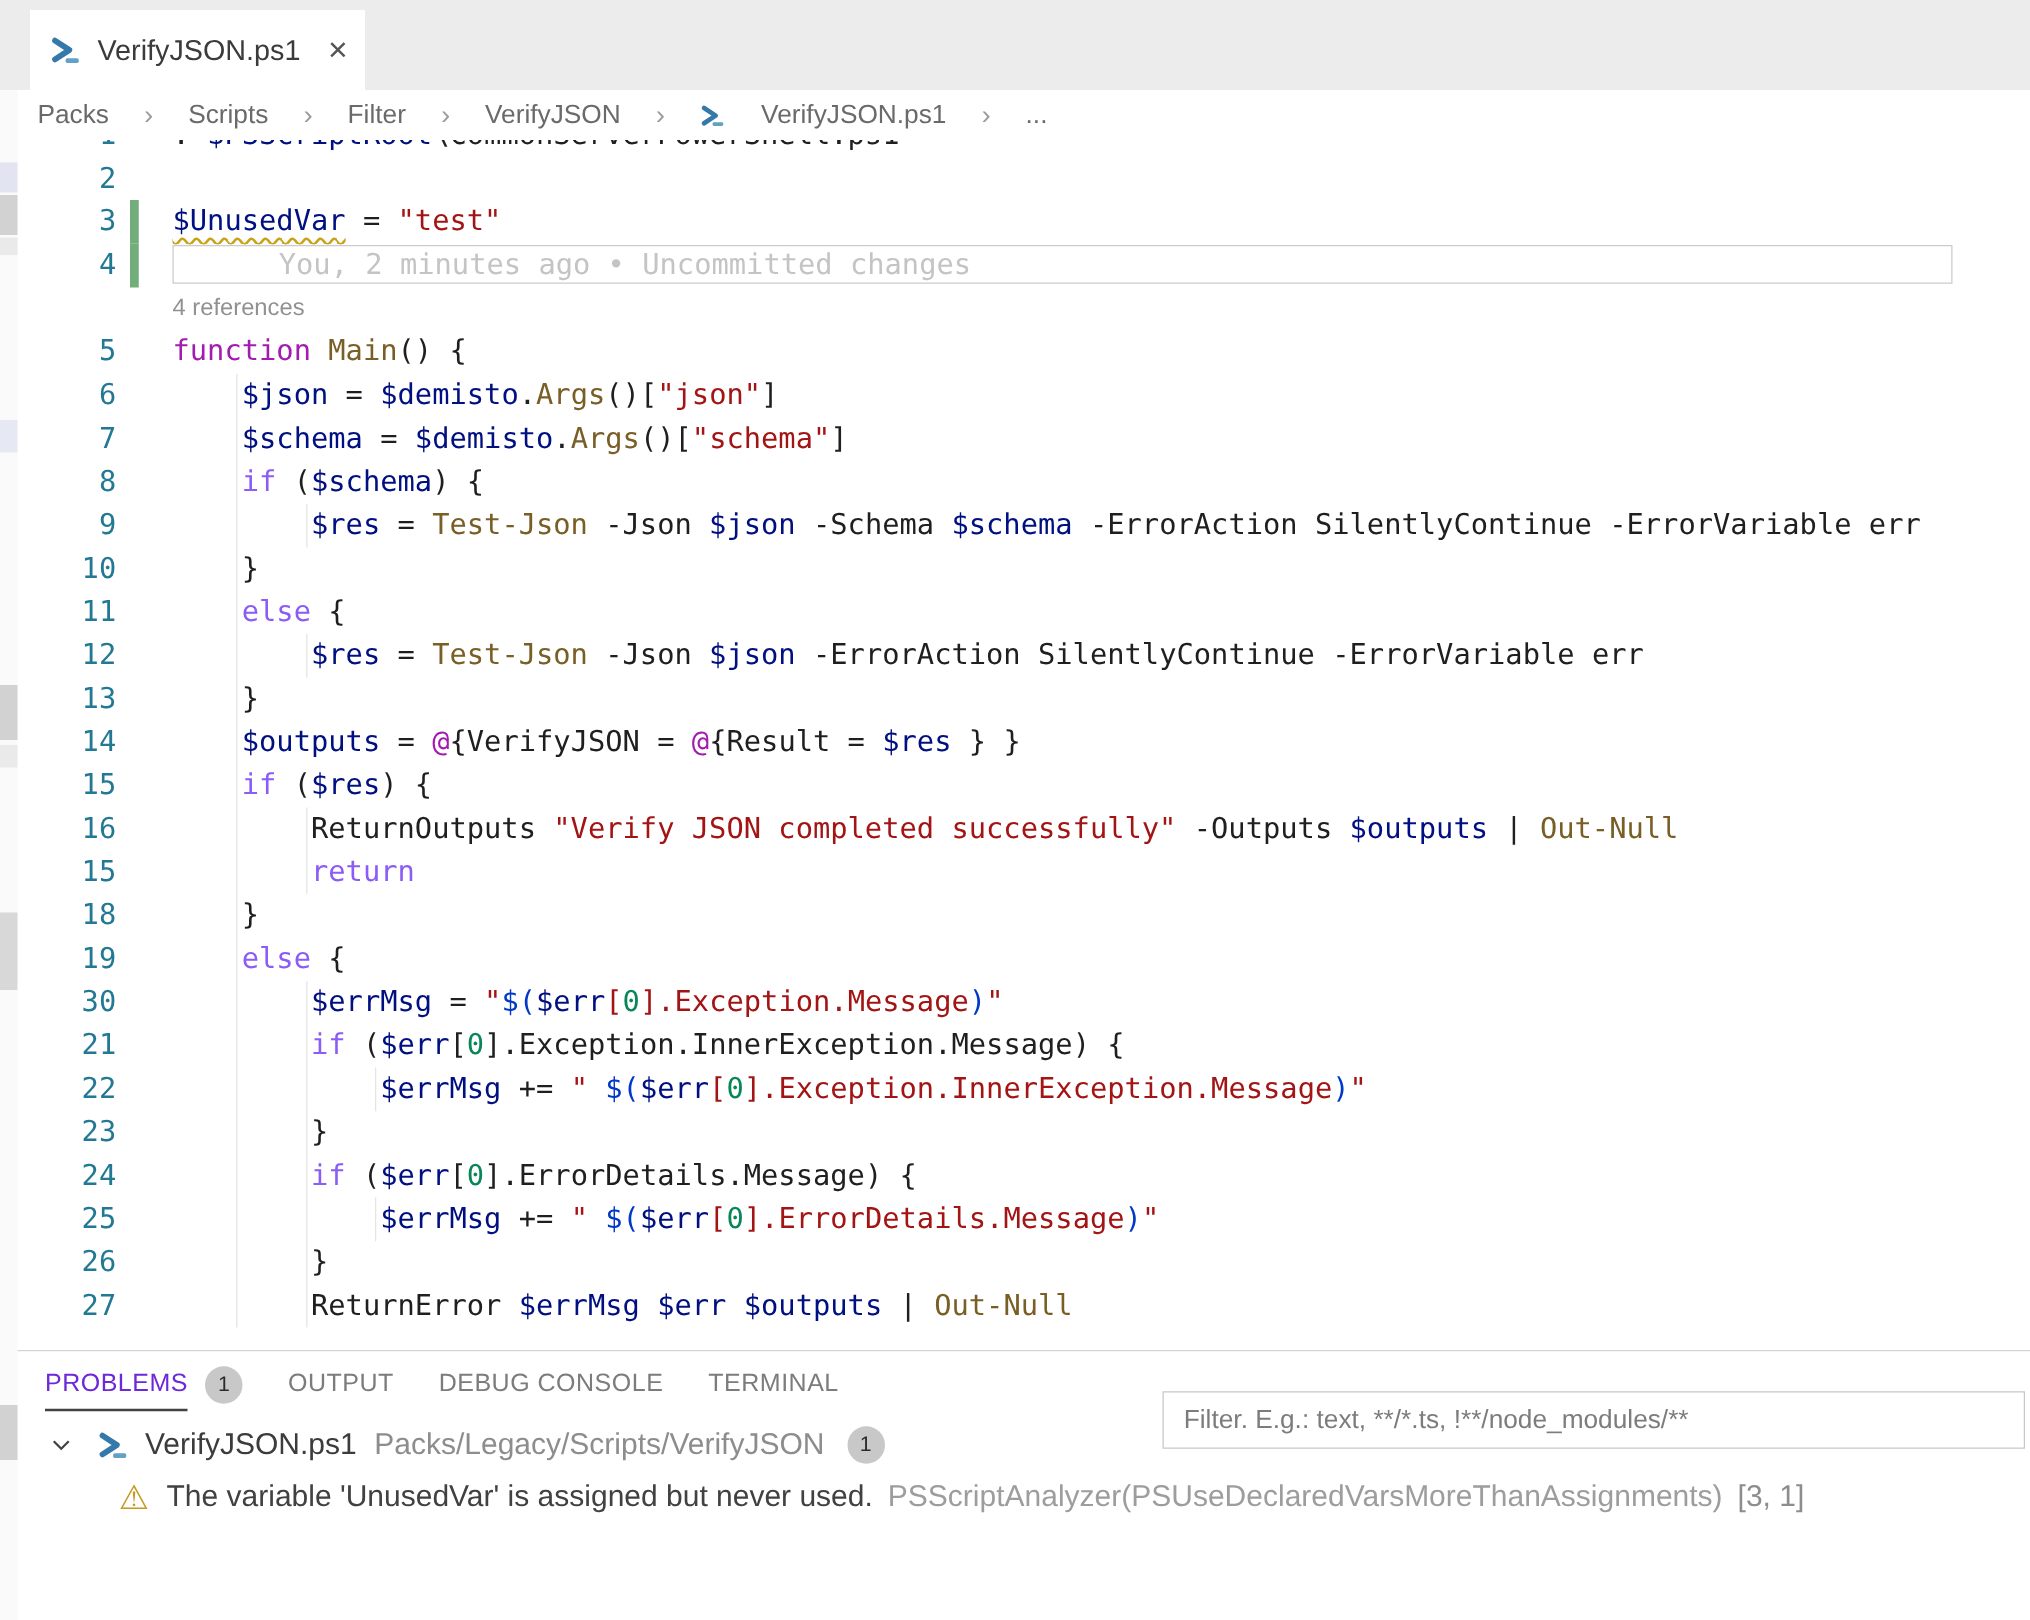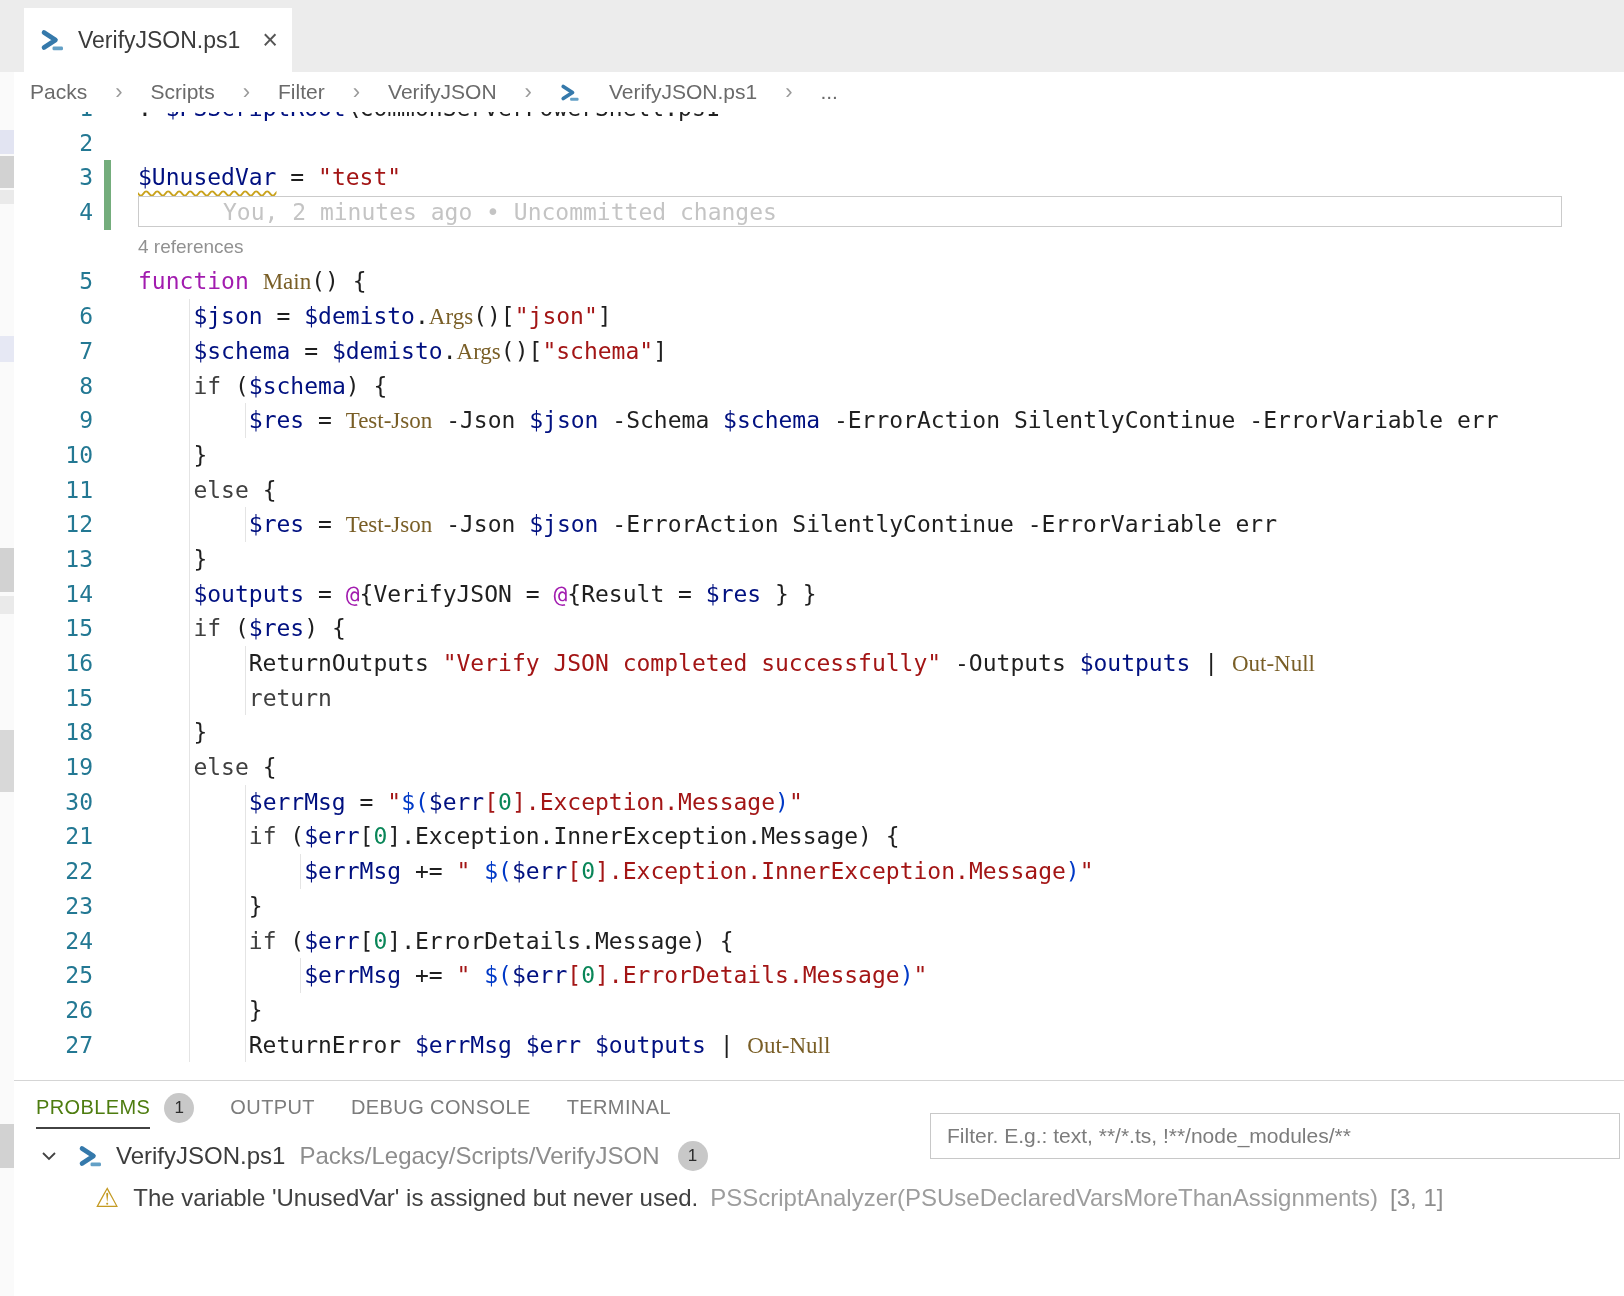--- a/index.html
+++ b/index.html
@@ -23,33 +23,33 @@
   
   .editor{position:absolute;top:112px;left:0;right:0;height:968px;overflow:hidden;background:#fff;}
   .row{position:relative;height:34.7px;}
   .row.first{margin-top:-21px;}
   .num{position:absolute;left:0;top:0;width:93px;text-align:right;color:#237893;
        font:23px/34.7px "DejaVu Sans Mono",monospace;}
   .modbar{position:absolute;left:104px;top:0;width:7px;height:100%;background:#74ad7c;}
   .guide{position:absolute;top:0;bottom:0;width:1px;background:#e4e4e4;}
   .code{position:absolute;left:138px;top:0;white-space:pre;
        font:23px/34.7px "DejaVu Sans Mono",monospace;color:#1f1f1f;}
-  .t-plain{color:#1f1f1f;} .t-var{color:#001080;} .t-fn{color:#795e26;font-family:Liberation Serif, serif;}
-  .t-kw{color:#a21caf;} .t-ctrl{color:#404040;} .t-str{color:#a31515;}
+  .t-plain{color:#1f1f1f;} .t-var{color:#001080;} .t-fn{color:#795e26;}
+  .t-kw{color:#a21caf;} .t-ctrl{color:#8b5cf6;} .t-str{color:#a31515;}
   .t-num{color:#098658;} .t-interp{color:#0039c7;}
   .t-squiggle{text-decoration:underline wavy #c9a21b;text-decoration-thickness:2.2px;text-underline-offset:5px;}
   .blame{position:absolute;left:138px;right:62px;top:1px;height:31px;border:1px solid #cbcbcb;
        color:#c4c4c4;font:23px/31px "DejaVu Sans Mono",monospace;padding-left:84px;white-space:pre;box-sizing:border-box;}
   .cl{position:absolute;left:138px;top:0;color:#919191;font:19px/34.7px "Liberation Sans",sans-serif;cursor:pointer;}
   
   .panel{position:absolute;top:1080px;left:0;right:0;bottom:0;background:#fff;border-top:1px solid #d5d5d5;}
   .ptabs{position:absolute;top:0;left:36px;height:54px;display:flex;align-items:center;gap:36px;}
   .ptab{display:flex;align-items:center;gap:14px;font-size:20px;letter-spacing:.4px;color:#7c7c7c;cursor:pointer;}
   .ptab .lbl{position:relative;padding:10px 0 12px 0;}
-  .ptab.active .lbl{color:#4d7c0f;text-align:right;}
+  .ptab.active .lbl{color:#6d28d9;text-align:right;}
   .ptab.active .lbl::after{content:"";position:absolute;left:0;right:0;bottom:2px;height:2px;background:#424242;}
   .badge{display:inline-flex;align-items:center;justify-content:center;min-width:30px;height:30px;
        border-radius:50%;background:#c8c8c8;color:#2b2b2b;font-size:17px;}
   .filter{position:absolute;top:32px;left:930px;right:4px;height:46px;border:1px solid #c8c8c8;
        background:#fff;font-size:21px;color:#333;padding:0 16px;box-sizing:border-box;outline:none;
        font-family:"Liberation Sans",sans-serif;}
   .filter::placeholder{color:#7c7c7c;}
   .trow{position:absolute;left:0;right:0;height:42px;display:flex;align-items:center;cursor:pointer;}
   .trow1{top:54px;}
   .trow2{top:96px;}

